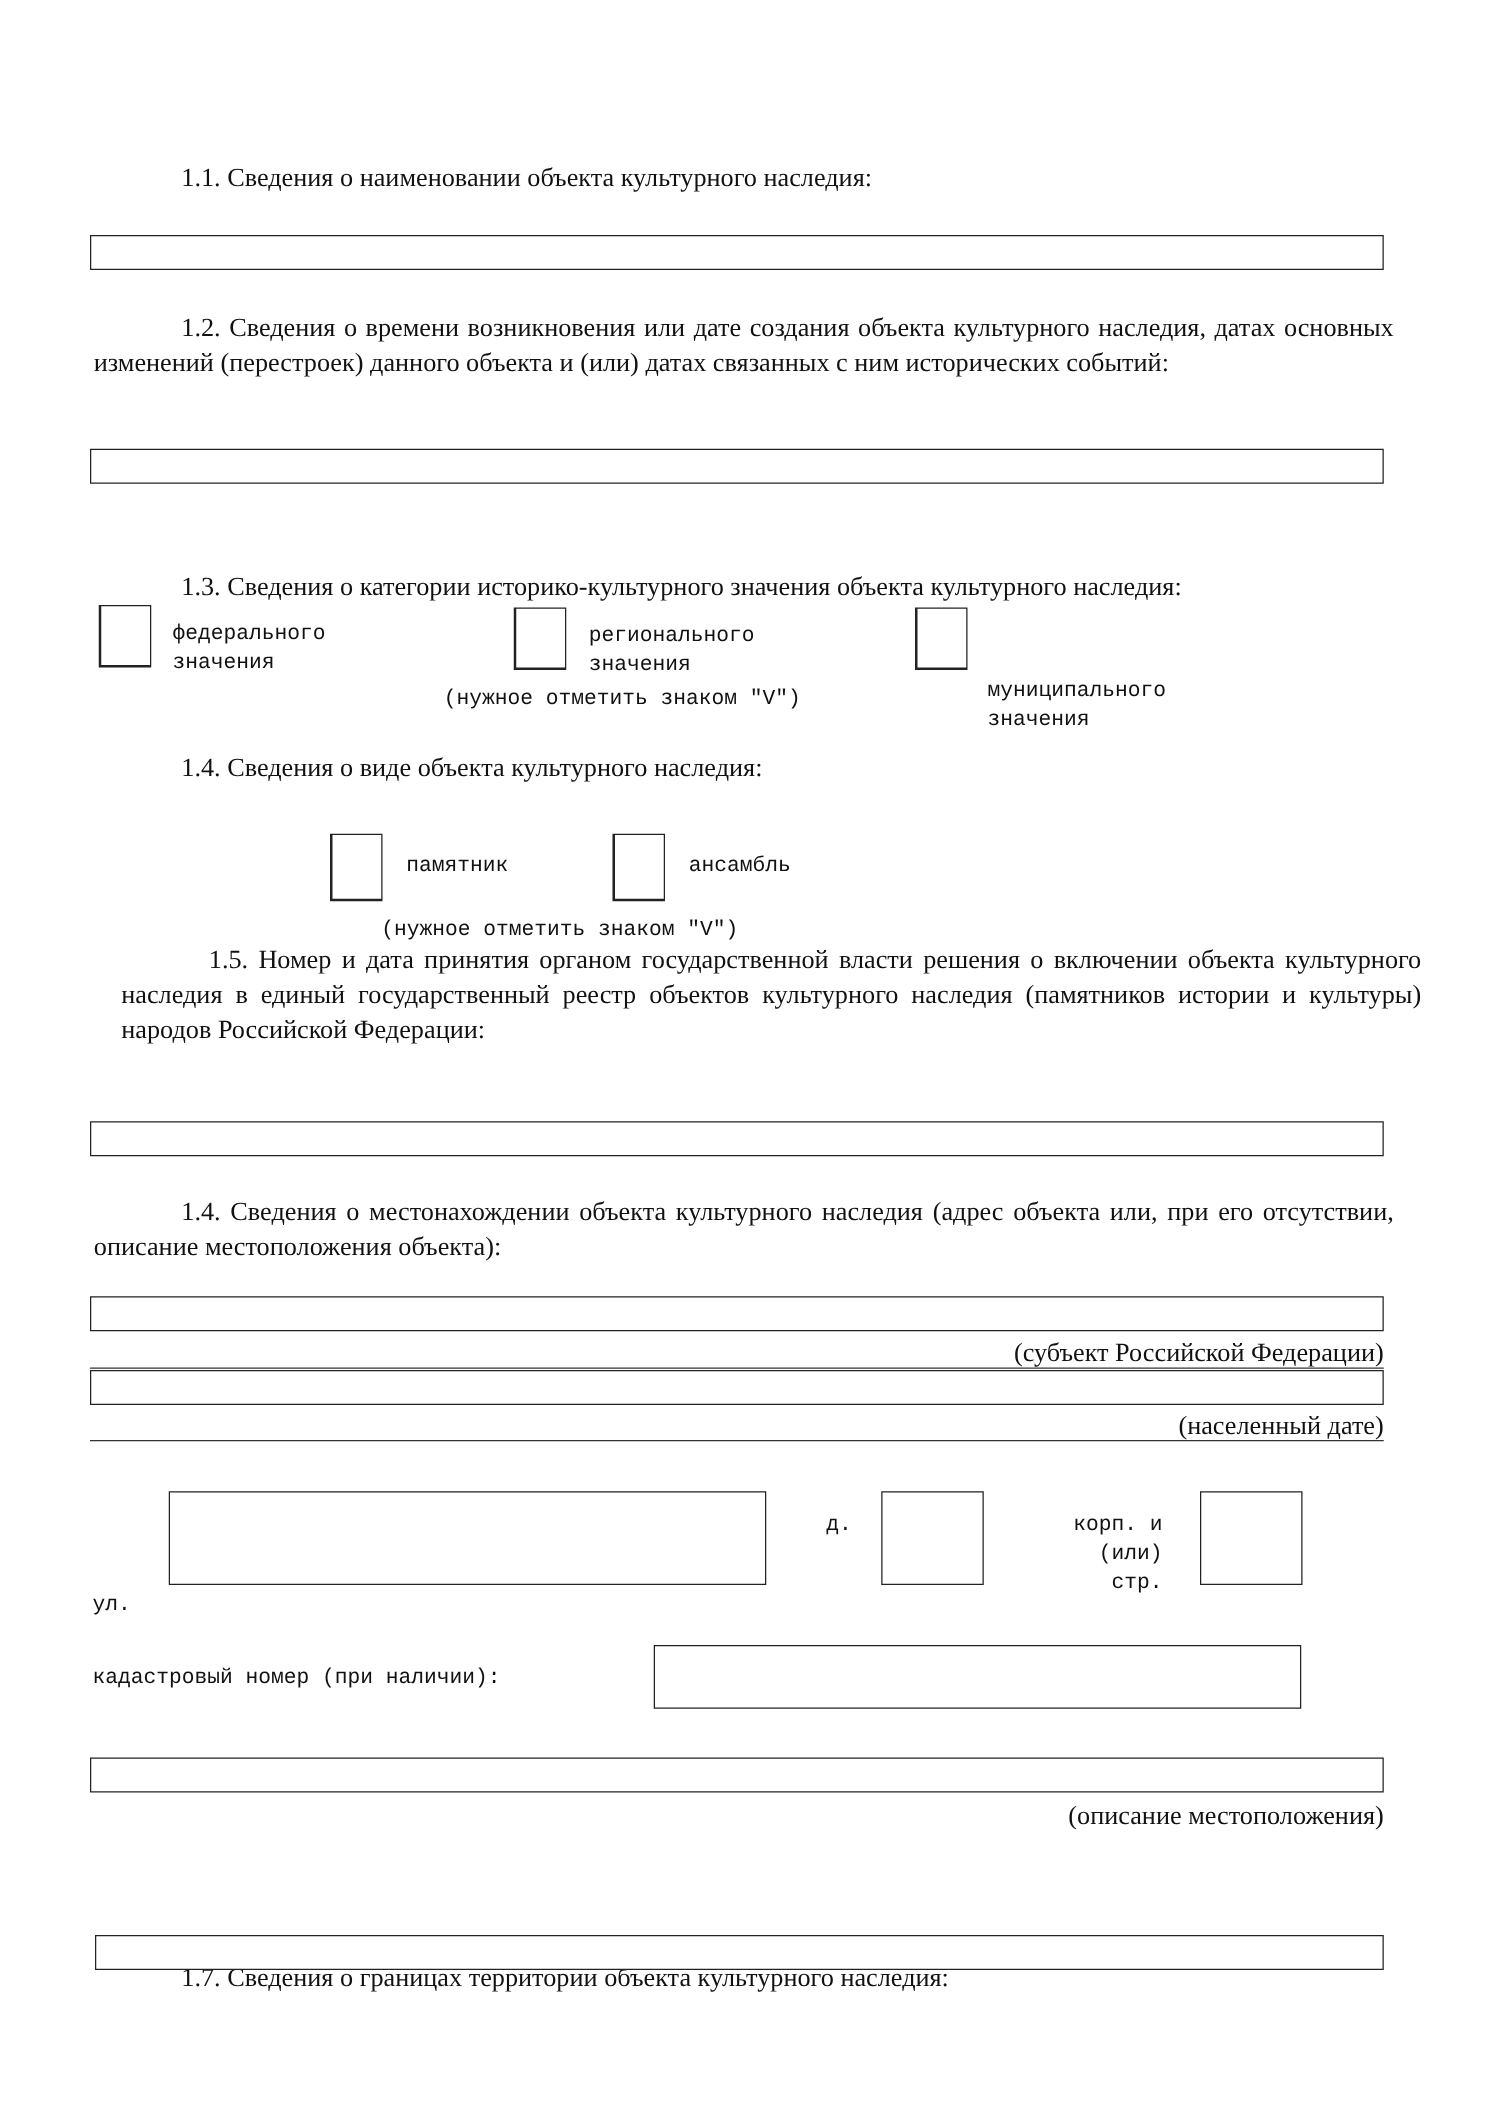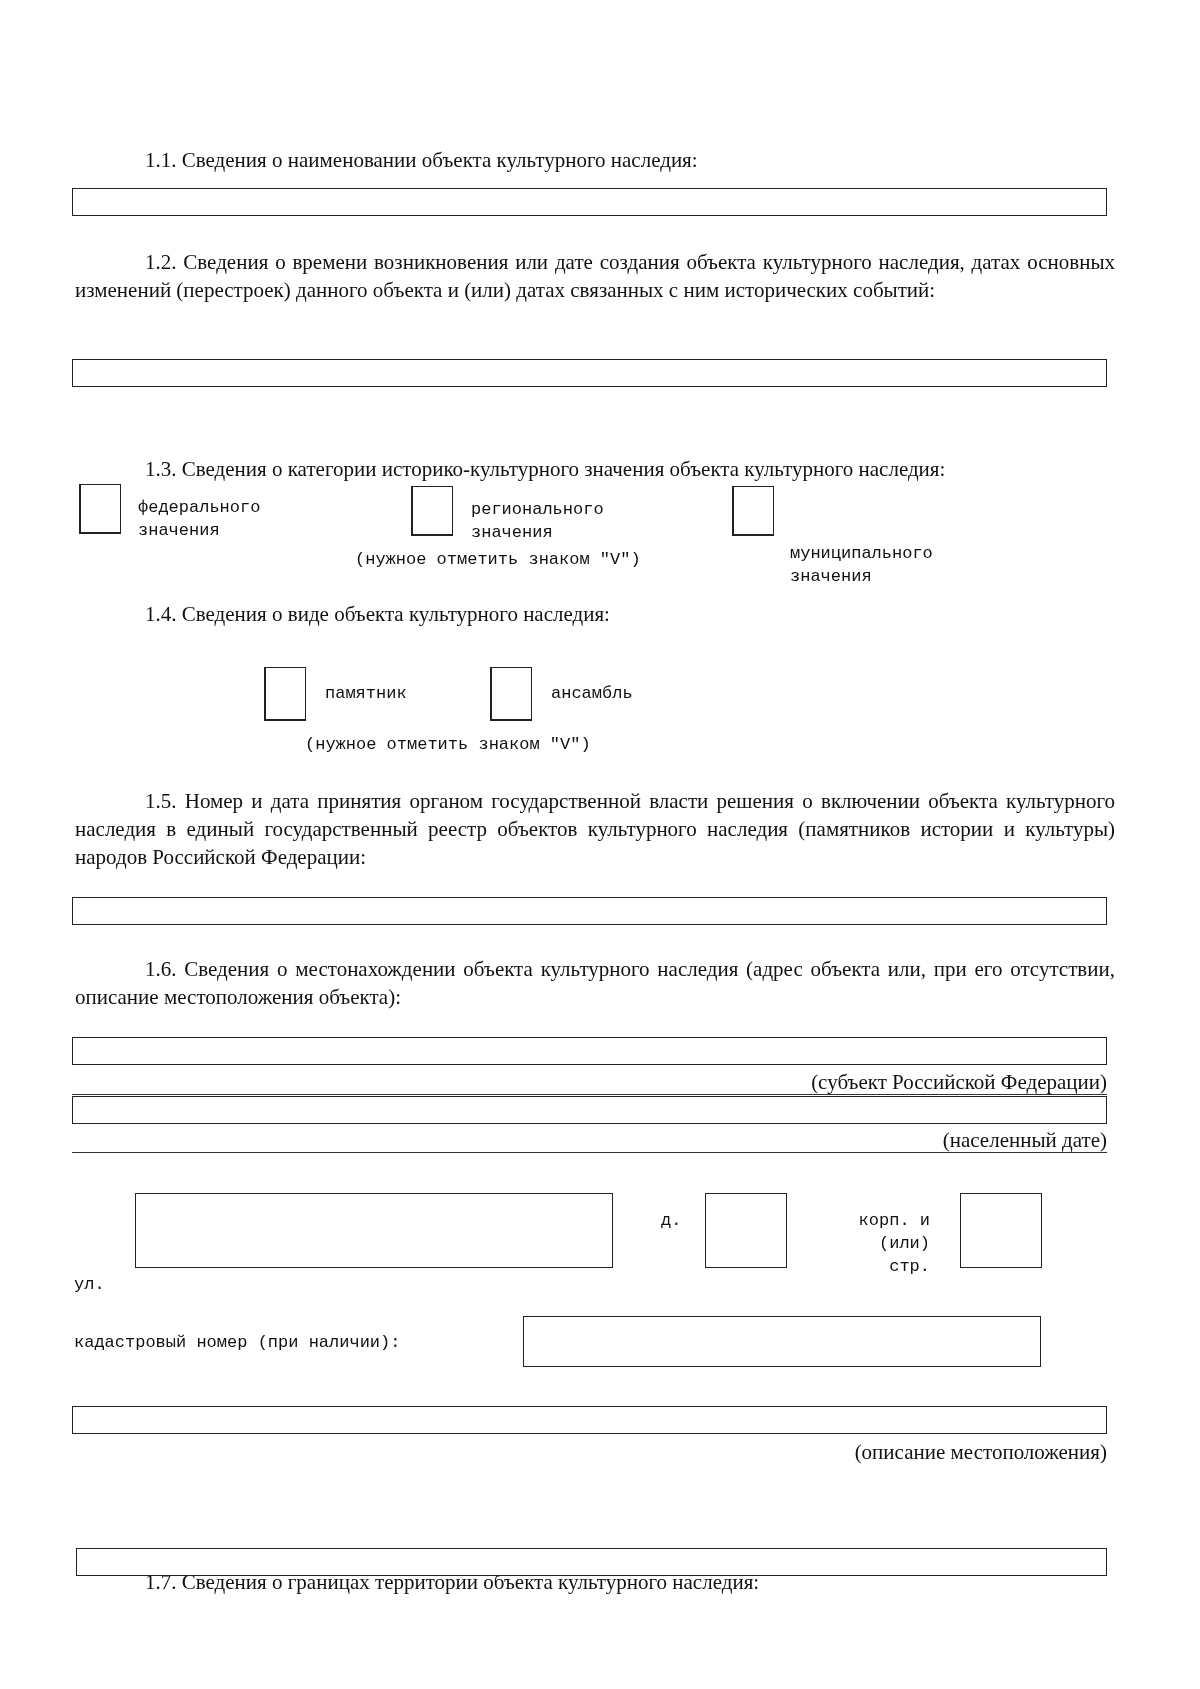--- a/index.html
+++ b/index.html
@@ -9,21 +9,21 @@
   .mono { font-family: "Liberation Mono", monospace; font-size: 17px; line-height: 23px; }
   .para { left: 75px; width: 1040px; text-align: justify; }
   .box { border: 1.5px solid #222; box-sizing: border-box; background: #fff; }
   .rule { height: 0; border-top: 1.5px solid #333; }
   .center { text-align: right; }
   .chk { border: 2px solid #222; box-sizing: border-box; border-top-width: 1.5px; border-right-width: 1.5px; }
 </style>
 </head>
 <body>
 
-<div class="abs serif" style="left:145px; top:146px;">1.1. Сведения о наименовании объекта культурного наследия:</div>
+<div class="abs serif" style="left:145px; top:128px;">1.1. Сведения о наименовании объекта культурного наследия:</div>
 <div class="abs box" style="left:72px; top:188px; width:1035px; height:28px;"></div>
 
 <div class="abs serif para" style="top:248px; text-indent:70px;">1.2. Сведения о времени возникновения или дате создания объекта культурного наследия, датах основных изменений (перестроек) данного объекта и (или) датах связанных с ним исторических событий:</div>
 <div class="abs box" style="left:72px; top:359px; width:1035px; height:28px;"></div>
 
 <div class="abs serif" style="left:145px; top:419px;margin-top:36px;">1.3. Сведения о категории историко-культурного значения объекта культурного наследия:</div>
 
 <div class="abs chk" style="left:79px; top:484px; width:42px; height:50px;"></div>
 <div class="abs mono" style="left:138px; top:496px;">
   <div>федерального</div>
@@ -47,24 +47,24 @@
 <div class="abs serif" style="left:145px; top:600px;">1.4. Сведения о виде объекта культурного наследия:</div>
 
 <div class="abs chk" style="left:264px; top:667px; width:42px; height:54px;"></div>
 <div class="abs mono" style="left:325px; top:682px;">памятник</div>
 
 <div class="abs chk" style="left:490px; top:667px; width:42px; height:54px;"></div>
 <div class="abs mono" style="left:551px; top:682px;text-align:right;">ансамбль</div>
 
 <div class="abs mono" style="left:305px; top:733px;">(нужное отметить знаком "V")</div>
 
-<div class="abs serif para" style="top:787px; text-indent:70px;">1.5. Номер и дата принятия органом государственной власти решения о включении объекта культурного наследия в единый государственный реестр объектов культурного наследия (памятников истории и культуры) народов Российской Федерации:</div>
+<div class="abs serif para" style="top:753px; text-indent:70px;margin-left:22px;">1.5. Номер и дата принятия органом государственной власти решения о включении объекта культурного наследия в единый государственный реестр объектов культурного наследия (памятников истории и культуры) народов Российской Федерации:</div>
 <div class="abs box" style="left:72px; top:897px; width:1035px; height:28px;"></div>
 
-<div class="abs serif para" style="top:955px; text-indent:70px;">1.6. Сведения о местонахождении объекта культурного наследия (адрес объекта или, при его отсутствии, описание местоположения объекта):</div>
+<div class="abs serif para" style="top:955px; text-indent:70px;">1.4. Сведения о местонахождении объекта культурного наследия (адрес объекта или, при его отсутствии, описание местоположения объекта):</div>
 
 <div class="abs box" style="left:72px; top:1037px; width:1035px; height:28px;"></div>
 <div class="abs serif center" style="left:72px; top:1068px; width:1035px;">
   <span>(субъект Российской Федерации)</span>
 </div>
 <div class="abs rule" style="left:72px; top:1094px; width:1035px;"></div>
 
 <div class="abs box" style="left:72px; top:1096px; width:1035px; height:28px;"></div>
 <div class="abs serif center" style="left:72px; top:1126px; width:1035px;">
   <span>(населенный дате)</span>

